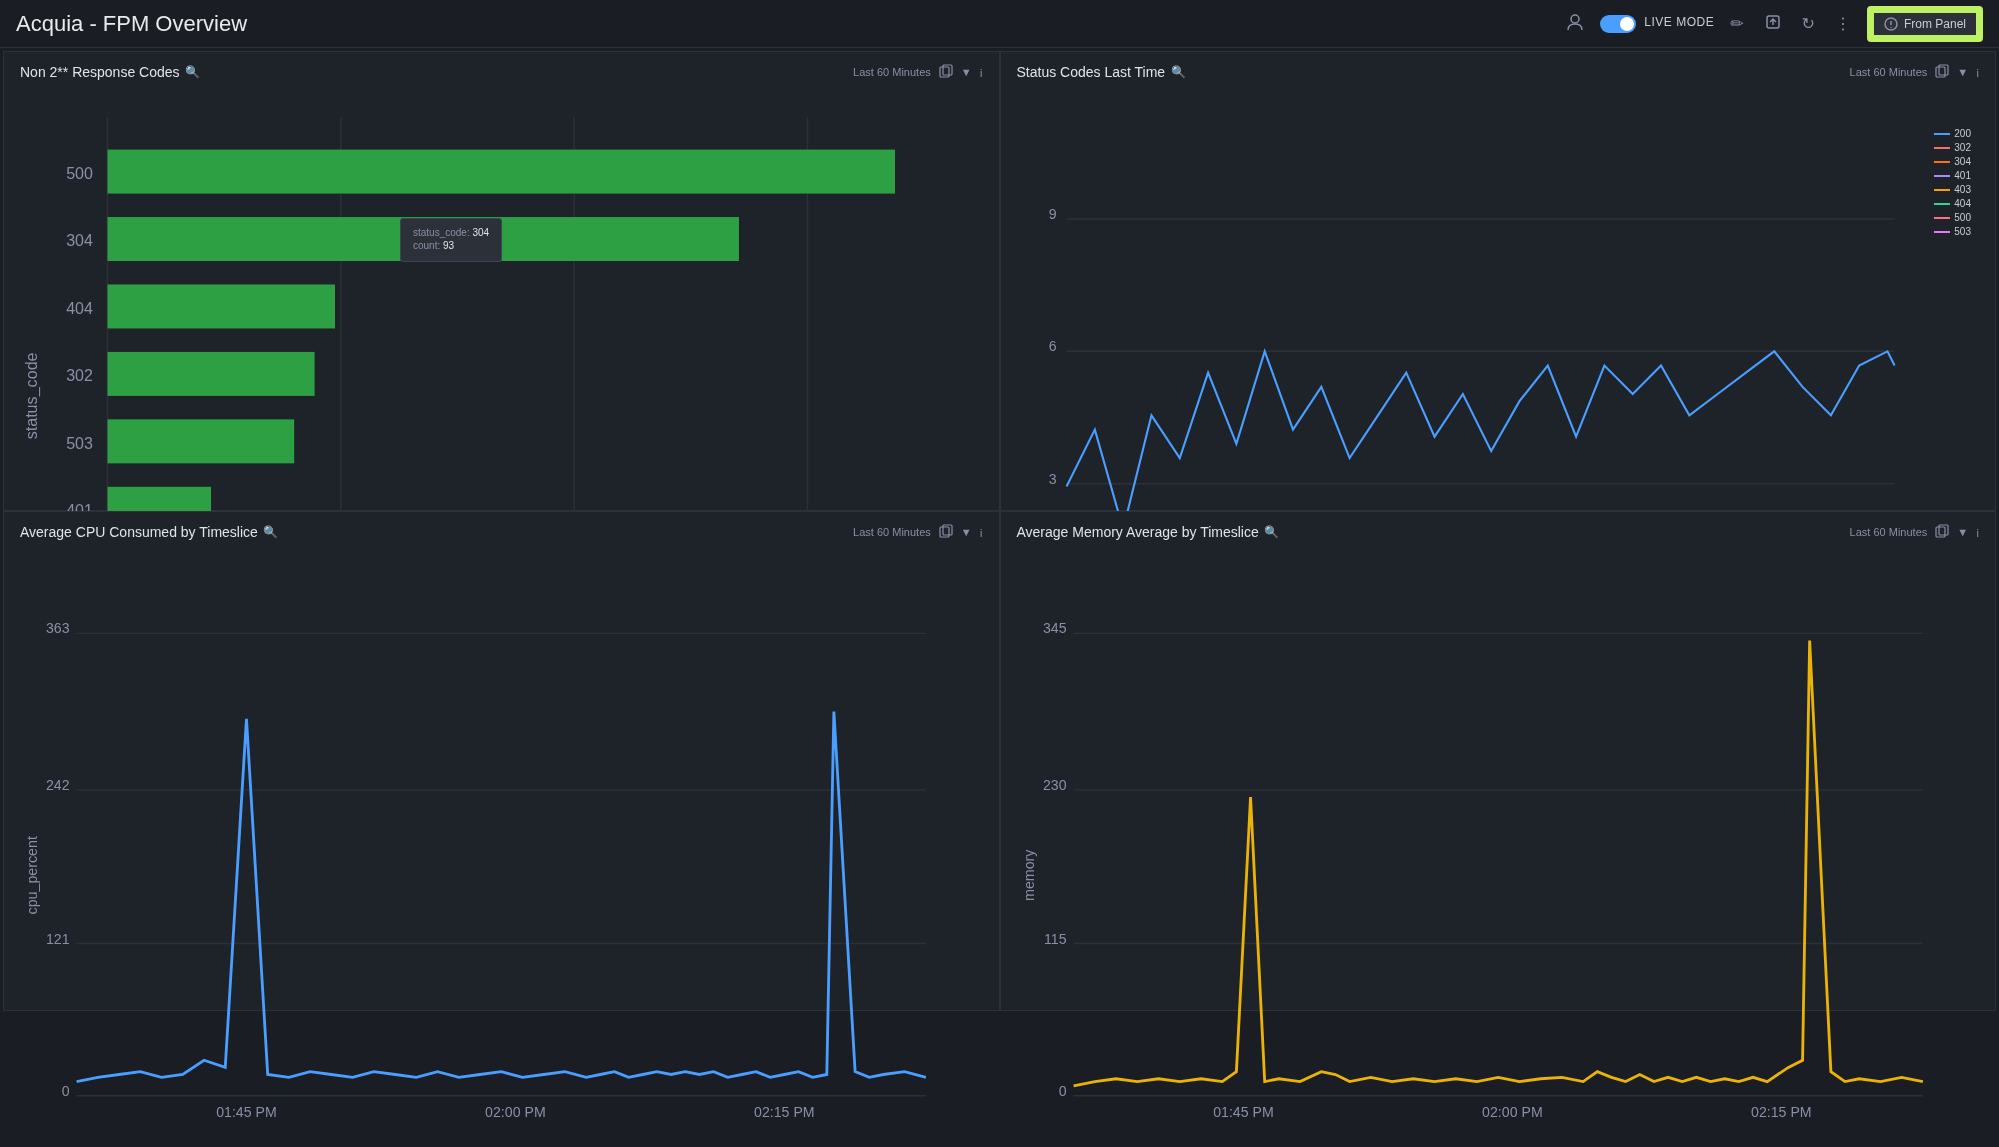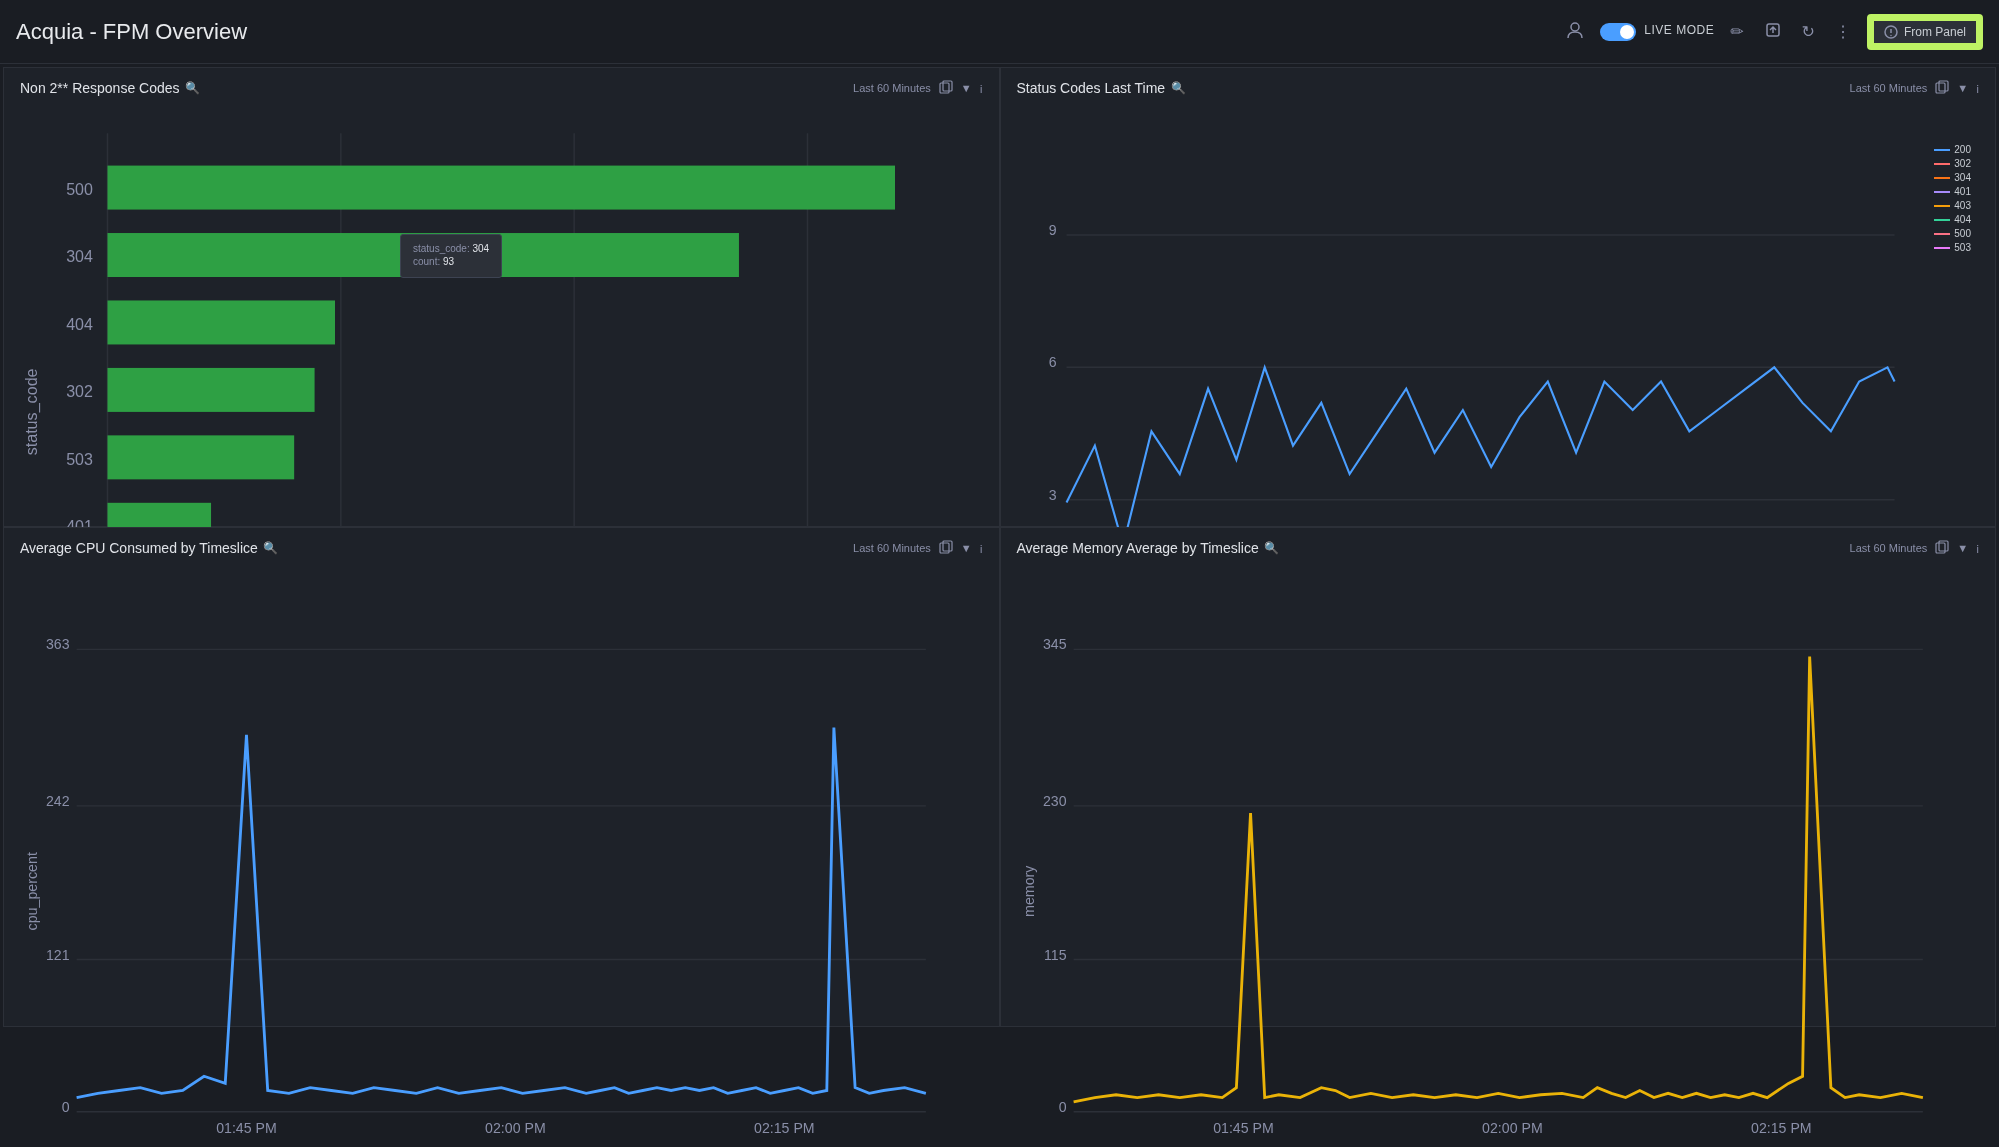--- a/index.html
+++ b/index.html
@@ -10,21 +10,21 @@
       font-size: 12px;
       width: 1999px;
       min-height: 1147px;
     }
     .header {
       display: flex;
       align-items: center;
       padding: 8px 16px;
       background: #1a1d23;
       border-bottom: 1px solid #2c3038;
-      height: 64px;
+      height: 48px;
     }
     .header-title {
       font-size: 22px;
       font-weight: 300;
       color: #e8eaed;
       flex: 1;
     }
     .header-controls {
       display: flex;
       align-items: center;

